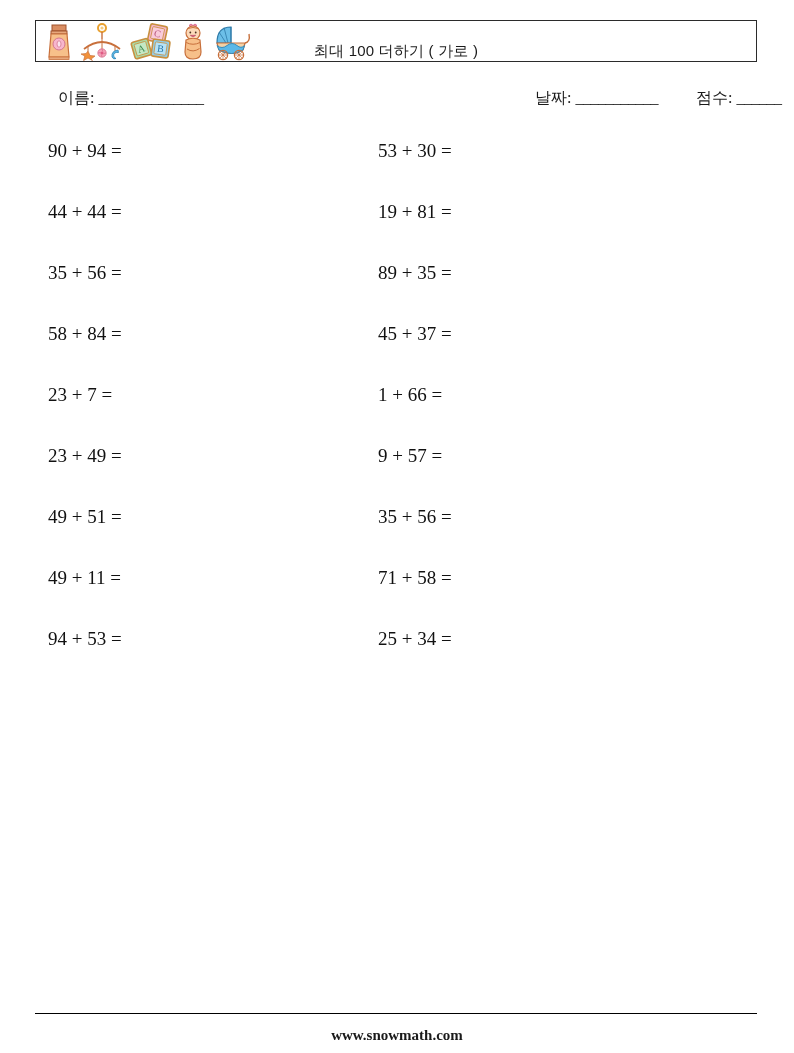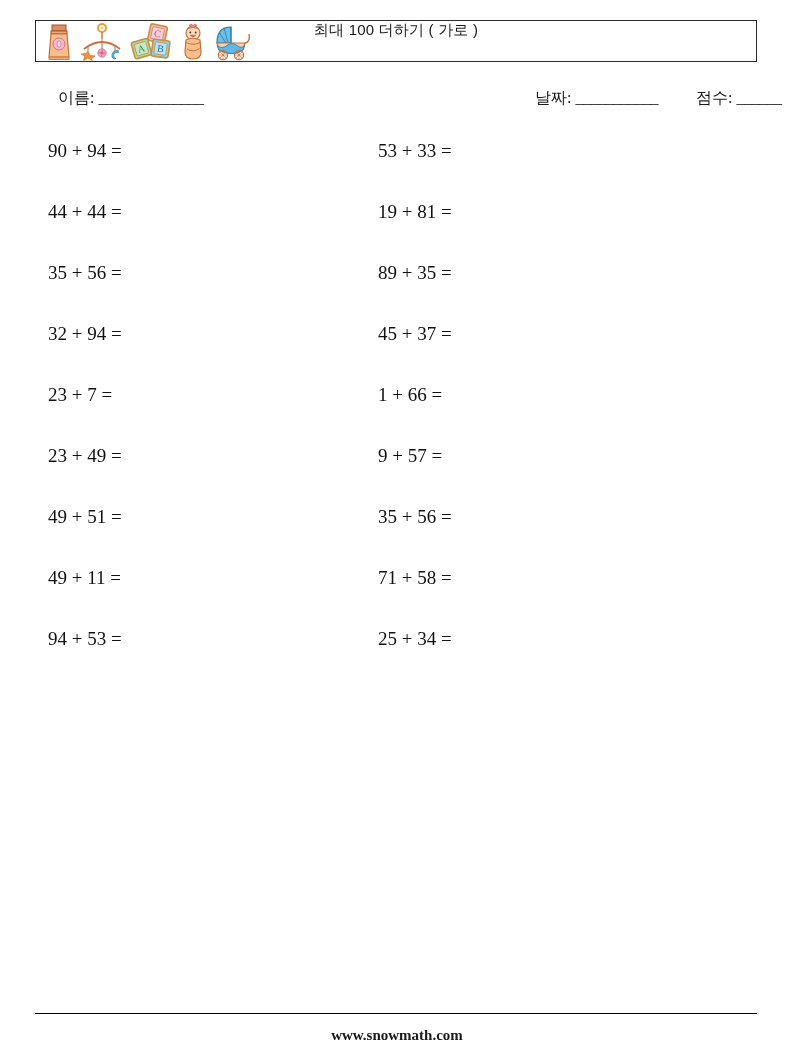--- a/index.html
+++ b/index.html
@@ -42,21 +42,21 @@
     padding-left: 8px;
     height: 40px;
   }
   .header-title-wrap {
     position: absolute;
     left: 0;
     right: 0;
     top: 0;
     bottom: 0;
     display: flex;
-    align-items: flex-start;
+    align-items: flex-end;
     justify-content: center;
     pointer-events: none;
   }
   .header-title {
     font-size: 15px;
     letter-spacing: 0.2px;
     color: #1a1a1a;
     font-family: "Liberation Sans", "DejaVu Sans", sans-serif;
   }
 
@@ -240,32 +240,32 @@
     </div>
     <div class="info-score">
       <span>점수:</span>
       <span class="blank">______</span>
     </div>
   </div>
 
   <div class="problems">
     <div class="prow">
       <span class="cell col0">90 + 94 =</span>
-      <span class="cell col1">53 + 33 =</span>
+      <span class="cell col1">53 + 30 =</span>
     </div>
     <div class="prow">
       <span class="cell col0">44 + 44 =</span>
       <span class="cell col1">19 + 81 =</span>
     </div>
     <div class="prow">
       <span class="cell col0">35 + 56 =</span>
       <span class="cell col1">89 + 35 =</span>
     </div>
     <div class="prow">
-      <span class="cell col0">32 + 94 =</span>
+      <span class="cell col0">58 + 84 =</span>
       <span class="cell col1">45 + 37 =</span>
     </div>
     <div class="prow">
       <span class="cell col0">23 + 7 =</span>
       <span class="cell col1">1 + 66 =</span>
     </div>
     <div class="prow">
       <span class="cell col0">23 + 49 =</span>
       <span class="cell col1">9 + 57 =</span>
     </div>

